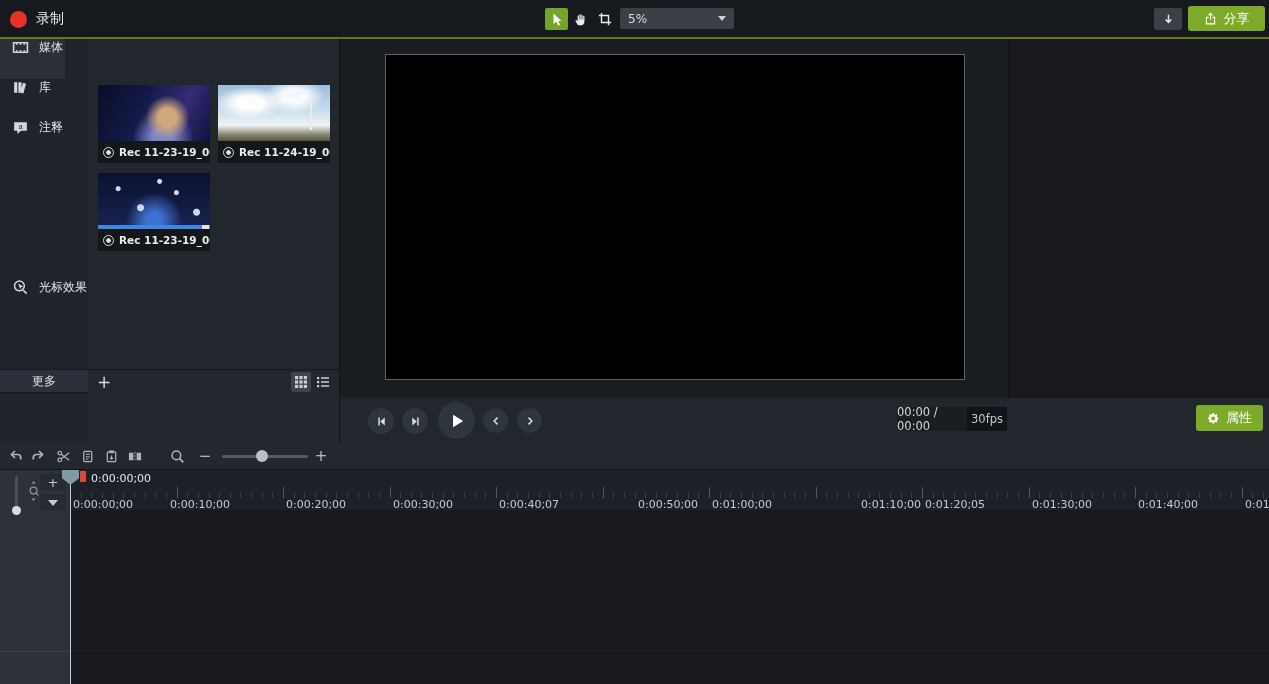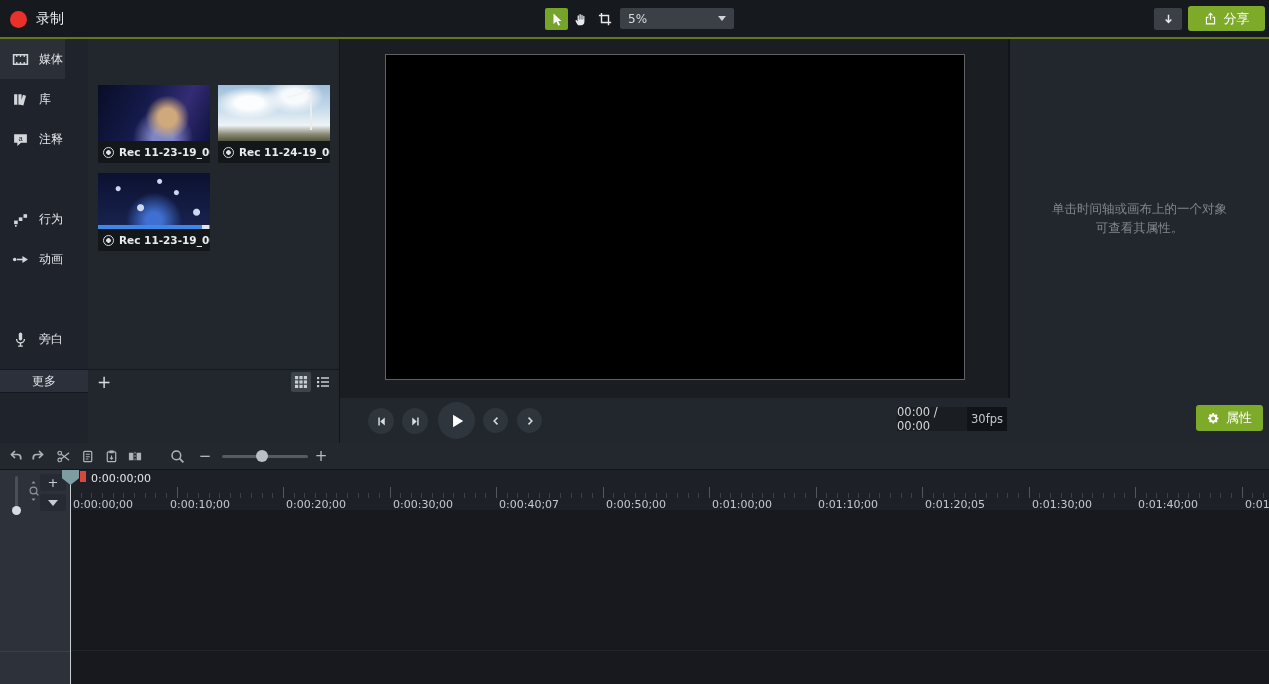--- a/index.html
+++ b/index.html
@@ -19,21 +19,21 @@
   .tool-btn.selected { background:#76a32a; }
   .zoom-dd { left:620px; top:8px; width:114px; height:21px; background:#3a4046; border-radius:2px;
     display:flex; align-items:center; font-size:12px; color:#d8dbde; padding:0 8px; }
   .zoom-dd .caret { margin-left:auto; width:0; height:0; border-left:4px solid transparent; border-right:4px solid transparent; border-top:5px solid #cfd3d7; }
   .dl-btn { left:1154px; top:8px; width:28px; height:22px; background:#3a4046; border-radius:2px; display:flex; align-items:center; justify-content:center; }
   .share-btn { left:1188px; top:6px; width:77px; height:25px; background:#7daa28; border-radius:3px;
     display:flex; align-items:center; justify-content:center; gap:7px; color:#fff; font-size:13px; }
 
   
   .sidebar { left:0; top:39px; width:88px; height:404px; background:#1f232b; }
-  .sb-item { position:absolute; left:0; width:65px; height:40px; display:flex; align-items:center; gap:10px; padding-left:12px; cursor:pointer; }
+  .sb-item { position:absolute; left:0; width:65px; height:40px; display:flex; gap:10px; padding-left:12px; cursor:pointer; }
   .sb-item.selected { background:#2a2f38; }
   .sb-ic { width:17px; height:17px; color:#d3d7db; flex:none; }
   .sb-lb { font-size:12px; color:#e4e7ea; white-space:nowrap; }
   .sb-more { position:absolute; left:0; top:330px; width:88px; height:24px; background:#2b303a;
     display:flex; align-items:center; justify-content:center; font-size:12px; color:#dfe2e6; cursor:pointer; border-top:1px solid #15181c; border-bottom:1px solid #15181c; }
 
   
   .media-panel { left:88px; top:39px; width:252px; height:404px; background:#22262d; border-right:1px solid #121418; }
   .mp-header { position:absolute; left:0; top:0; width:100%; height:27px; background:#191d23;
     display:flex; align-items:center; justify-content:center; font-size:13px; color:#e8eaed; letter-spacing:1px; }
@@ -201,50 +201,29 @@
     </div>
     <div class="sb-item" style="top:80px">
       <span class="sb-ic">
         <svg width="17" height="17" viewBox="0 0 16 16">
             <path d="M2 3h12v8H8.5l-3.5 3v-3H2z" fill="currentColor"></path>
             <text x="8" y="9.6" font-size="7" fill="#22262d" text-anchor="middle" font-family="sans-serif">a</text>
           </svg>
       </span>
       <span class="sb-lb">注释</span>
     </div>
-    <div class="sb-item" style="top:160px">
+    <div class="sb-item" style="top:240px">
       <span class="sb-ic">
         <svg width="17" height="17" viewBox="0 0 16 16">
-            <rect x="2" y="9" width="3.4" height="3.4" fill="currentColor"></rect>
-            <rect x="6.4" y="6" width="3.4" height="3.4" fill="currentColor"></rect>
-            <rect x="10.8" y="3" width="3.4" height="3.4" fill="currentColor"></rect>
-            <rect x="2.8" y="13.2" width="1.6" height="1.6" fill="currentColor"></rect>
-          </svg>
-      </span>
-      <span class="sb-lb">行为</span>
-    </div>
-    <div class="sb-item" style="top:200px">
-      <span class="sb-ic">
-        <svg width="17" height="17" viewBox="0 0 16 16">
-            <circle cx="2.5" cy="8" r="1.6" fill="currentColor"></circle>
-            <path d="M4.5 8h6" stroke="currentColor" stroke-width="1.5"></path>
-            <path d="M9.8 4.8L15 8l-5.2 3.2z" fill="currentColor"></path>
-          </svg>
-      </span>
-      <span class="sb-lb">动画</span>
-    </div>
-    <div class="sb-item" style="top:280px">
-      <span class="sb-ic">
-        <svg width="17" height="17" viewBox="0 0 16 16">
-            <rect x="6.4" y="1.5" width="3.2" height="7.5" rx="1.6" fill="currentColor"></rect>
-            <path d="M4.3 7.5a3.7 3.7 0 007.4 0" fill="none" stroke="currentColor" stroke-width="1.3"></path>
-            <path d="M8 11.2v2.4M5.8 14.2h4.4" stroke="currentColor" stroke-width="1.3"></path>
-          </svg>
-      </span>
-      <span class="sb-lb">旁白</span>
+            <circle cx="7" cy="6.5" r="4.6" fill="none" stroke="currentColor" stroke-width="1.4"></circle>
+            <path d="M10.6 10.6l3.2 3.2" stroke="currentColor" stroke-width="1.6"></path>
+            <path d="M5.8 4.3l2 5.4.8-2 2-.6z" fill="currentColor"></path>
+          </svg>
+      </span>
+      <span class="sb-lb">光标效果</span>
     </div>
     <div class="sb-more">
       <span>更多</span>
     </div>
   </div>
 
   <div class="abs media-panel">
 
     <div class="card" style="left:10px; top:46px;">
       <div class="thumb thumb1"></div>
@@ -308,26 +287,20 @@
           </span>
         </div>
       </div>
     </div>
   </div>
 
   <div class="abs stage">
     <div class="canvas"></div>
   </div>
 
-  <div class="abs props-panel">
-    <div class="props-hint">
-      <div>单击时间轴或画布上的一个对象</div>
-      <div>可查看其属性。</div>
-    </div>
-  </div>
 
   <div class="abs playback">
     <div class="pb-btn" style="left:28px; top:10px; width:26px; height:26px;">
       <span>
         <svg width="13" height="13" viewBox="0 0 16 16">
             <path d="M5 3v10" stroke="currentColor" stroke-width="1.8"></path>
             <path d="M12 3L6.5 8l5.5 5z" fill="currentColor"></path>
           </svg>
       </span>
     </div>
@@ -579,23 +552,23 @@
           <div class="tick" style="left: 1160.9px;"></div>
           <div class="tick major" style="left: 1171.5px;"></div>
           <div class="tick" style="left: 1182.2px;"></div>
           <div class="tick" style="left: 1192.8px;"></div>
         </div>
       <span class="rlb" style="left:3px">0:00:00;00</span>
       <span class="rlb" style="left:100px">0:00:10;00</span>
       <span class="rlb" style="left:216px">0:00:20;00</span>
       <span class="rlb" style="left:323px">0:00:30;00</span>
       <span class="rlb" style="left:429px">0:00:40;07</span>
-      <span class="rlb" style="left:536px">0:00:50;00</span>
+      <span class="rlb" style="left:568px">0:00:50;00</span>
       <span class="rlb" style="left:642px">0:01:00;00</span>
-      <span class="rlb" style="left:748px">0:01:10;00</span>
+      <span class="rlb" style="left:791px">0:01:10;00</span>
       <span class="rlb" style="left:855px">0:01:20;05</span>
       <span class="rlb" style="left:962px">0:01:30;00</span>
       <span class="rlb" style="left:1068px">0:01:40;00</span>
       <span class="rlb" style="left:1175px">0:01:50;00</span>
     </div>
 
     <div class="track-area">
       <div class="hdiv1"></div>
 
     </div>

